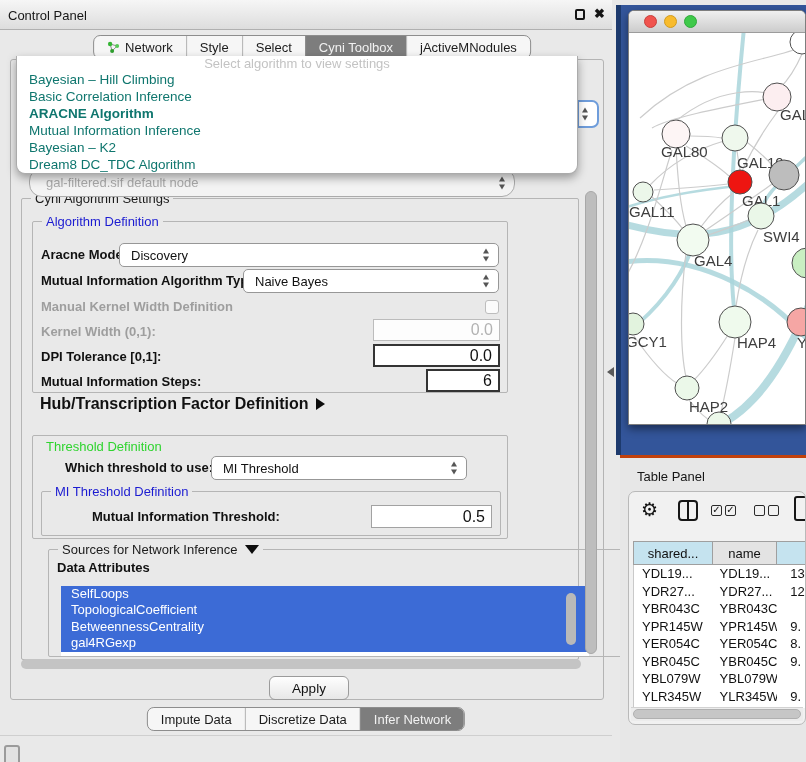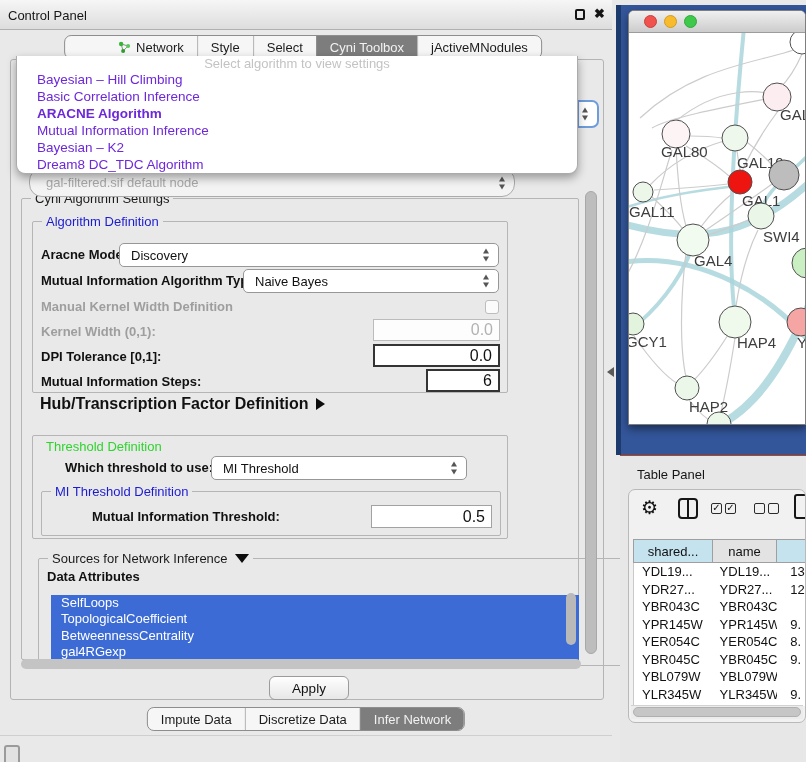--- a/index.html
+++ b/index.html
@@ -6,21 +6,21 @@
   body{position:relative;background:#e9e9e9;font-family:"Liberation Sans",sans-serif;font-size:13px;color:#111;}
 
   
   .cpanel{position:absolute;left:0;top:0;width:612px;height:735px;background:#e9e9e9;border-bottom:1px solid #cfcfcf;}
   .titlebar{position:absolute;left:0;top:0;width:612px;height:30px;background:linear-gradient(#f6f6f6,#dddddd);border-bottom:1px solid #b0b0b0;box-sizing:border-box;}
   .tb-title{position:absolute;left:8px;top:8px;font-size:13px;color:#161616;}
   .tb-float{position:absolute;right:27px;top:9px;width:10px;height:11px;border:2px solid #141414;border-radius:2px;box-sizing:border-box;}
   .tb-close{position:absolute;right:7px;top:7px;font-size:13px;font-weight:bold;color:#141414;line-height:13px;}
 
   .tabgroup{position:absolute;display:flex;border:1px solid #8d8d8d;border-radius:7px;overflow:hidden;background:#f6f6f6;height:24px;box-sizing:border-box;}
-  #top-tabs{top:35px;left:303px;transform:translateX(-50%);padding-left:40px;}
+  #top-tabs{top:35px;left:312px;transform:translateX(-50%);}
   #bottom-tabs{top:707px;left:306px;transform:translateX(-50%);}
   .tab{display:flex;align-items:center;padding:0 13px;font-size:13px;color:#1c1c1c;border-left:1px solid #b3b3b3;white-space:nowrap;}
   .tab:first-child{border-left:none;}
   .tab.selected{background:var(--tab_selected);color:#f2f2f2;border-left-color:#8d8d8d;}
   .tab svg{margin-right:5px;}
 
   .content{position:absolute;left:10px;top:59px;width:594px;height:641px;border:1px solid #b4b4b4;border-radius:3px;background:#e9e9e9;box-sizing:border-box;}
 
   
   .bgcombo{position:absolute;left:18px;top:108px;width:486px;height:29px;border:1px solid #ababab;border-radius:13px;background:#f3f3f3;color:#a9a9a9;font-size:13px;line-height:27px;padding-left:16px;box-sizing:border-box;z-index:1;}
@@ -30,21 +30,21 @@
   .legend{position:absolute;top:-8px;left:9px;background:#e9e9e9;padding:0 4px;font-size:13px;color:#1a1a1a;white-space:nowrap;display:inline-flex;align-items:center;}
   .legend.blue{color:var(--frame_title_blue);}
   .legend.green{color:var(--frame_title_green);margin-top:11px;}
   .tri-down{margin-left:7px;width:0;height:0;border-left:7px solid transparent;border-right:7px solid transparent;border-top:9px solid #0c0c0c;}
   .tri-right{margin-left:8px;width:0;height:0;border-top:6px solid transparent;border-bottom:6px solid transparent;border-left:9px solid #0c0c0c;}
 
   .cyni-frame{left:10px;top:138px;width:558px;height:462px;}
   .algo-frame{left:10px;top:22px;width:476px;height:172px;}
   .thr-frame{left:10px;top:236px;width:476px;height:104px;}
   .mi-frame{left:8px;top:55px;width:460px;height:45px;}
-  .src-frame{left:16px;top:350px;width:593px;height:108px;margin-top:9px;}
+  .src-frame{left:26px;top:350px;width:593px;height:108px;}
 
   .lbl{position:absolute;font-size:13px;white-space:nowrap;}
   .bold{font-weight:bold;}
   .gray{color:#9e9e9e;}
 
   .combo{position:absolute;background:#fff;border:1px solid #979797;border-radius:5px;height:24px;box-sizing:border-box;font-size:13px;display:flex;align-items:center;padding-left:11px;}
   .spin{position:absolute;right:7px;top:50%;transform:translateY(-50%);width:9px;height:13px;}
   .spin::before{content:"";position:absolute;left:1px;top:0;border-left:3.5px solid transparent;border-right:3.5px solid transparent;border-bottom:5px solid #555;}
   .spin::after{content:"";position:absolute;left:1px;bottom:0;border-left:3.5px solid transparent;border-right:3.5px solid transparent;border-top:5px solid #555;}
 
@@ -62,40 +62,40 @@
   .list-thumb{position:absolute;left:544px;top:394px;width:10px;height:52px;background:#b9b9b9;border-radius:5px;}
 
   .vthumb{position:absolute;left:574px;top:131px;width:12px;height:463px;background:#bdbdbd;border:1px solid #a8a8a8;border-radius:6px;box-sizing:border-box;}
   .hthumb{position:absolute;left:10px;top:599px;width:560px;height:10px;background:#c4c4c4;border-radius:5px;}
 
   .apply{position:absolute;left:258px;top:616px;width:80px;height:24px;background:linear-gradient(#fefefe,#e7e7e7);border:1px solid #9b9b9b;border-radius:6px;box-sizing:border-box;display:flex;align-items:center;justify-content:center;font-size:13.5px;}
 
   
   .popup{position:absolute;left:16px;top:56px;width:562px;height:118px;background:#fff;border:1px solid #ababab;border-top:none;border-radius:0 0 9px 9px;box-shadow:0 4px 10px rgba(0,0,0,0.35);z-index:10;box-sizing:border-box;overflow:hidden;}
   .hint{text-align:center;color:#c3c3c3;font-size:13px;height:14px;line-height:14px;margin-top:1px;}
-  .pitem{padding-left:20px;font-size:13.5px;height:17px;line-height:17px;color:#6d28d9;white-space:nowrap;}
+  .pitem{padding-left:12px;font-size:13.5px;height:17px;line-height:17px;color:#0f766e;white-space:nowrap;}
   .pitem.bold{font-weight:bold;}
 
   .splitarrow{position:absolute;left:607px;top:367px;width:0;height:0;border-top:5px solid transparent;border-bottom:5px solid transparent;border-right:7px solid #5a5a5a;}
 
   
   .desktop{position:absolute;left:616px;top:5px;width:190px;height:450px;background:var(--desktop_blue);border-left:5px solid var(--desktop_edge);box-sizing:border-box;}
   .netwin{position:absolute;left:628px;top:10px;width:178px;height:415px;background:#fff;border:1px solid #7e7e7e;border-radius:6px 6px 0 0;box-shadow:0 4px 9px rgba(0,0,0,0.45);box-sizing:border-box;overflow:hidden;}
   .nettitle{height:22px;background:linear-gradient(#f0f0f0,#cccccc);border-bottom:1px solid #9c9c9c;display:flex;align-items:center;padding-left:15px;gap:7px;box-sizing:border-box;}
   .light{width:13px;height:13px;border-radius:50%;box-sizing:border-box;}
   .light.red{background:var(--traffic_red);border:1px solid #c6403c;}
   .light.yellow{background:var(--traffic_yellow);border:1px solid #d09b1e;}
   .light.green{background:var(--traffic_green);border:1px solid #2fa83a;}
   .netsvg{display:block;}
   .ge{stroke:#cccccc;stroke-width:1.2;fill:none;}
   .te{stroke:var(--edge_teal);fill:none;opacity:0.85;}
   .nl{font-family:"Liberation Sans",sans-serif;font-size:15px;fill:#3e3e3e;}
 
   
-  .tregion{position:absolute;left:620px;top:455px;width:186px;height:307px;background:#e7e7e7;border-top:1px solid #c2410c;box-sizing:border-box;}
+  .tregion{position:absolute;left:620px;top:455px;width:186px;height:307px;background:#e7e7e7;border-top:3px solid #c2410c;box-sizing:border-box;}
   .ttitle{position:absolute;left:17px;top:11px;font-size:13px;color:#161616;}
   .tcard{position:absolute;left:8px;top:33px;width:178px;height:234px;background:#f1f1f1;border:1px solid #b9b9b9;border-radius:7px;overflow:hidden;box-sizing:border-box;}
   .gear{position:absolute;left:12px;top:6px;font-size:19px;color:#111;}
   .colicon{position:absolute;left:49px;top:8px;width:20px;height:21px;border:2.5px solid #161616;border-radius:4px;box-sizing:border-box;}
   .colicon::after{content:"";position:absolute;left:50%;top:0;bottom:0;width:2.5px;margin-left:-1.25px;background:#161616;}
   .cbx{position:absolute;top:13px;width:11px;height:11px;border:1.5px solid #2a2a2a;border-radius:2px;box-sizing:border-box;font-size:10px;line-height:8px;text-align:center;color:#111;}
   .doc{position:absolute;left:165px;top:4px;width:20px;height:25px;border:2.5px solid #161616;border-radius:3px;box-sizing:border-box;background:#f1f1f1;}
   .ttable{position:absolute;left:4px;top:49px;width:210px;}
   .hrow{display:flex;height:24px;font-size:13px;}
   .hcell{display:flex;align-items:center;justify-content:center;border:1px solid #9f9f9f;border-left-width:0;box-sizing:border-box;}

